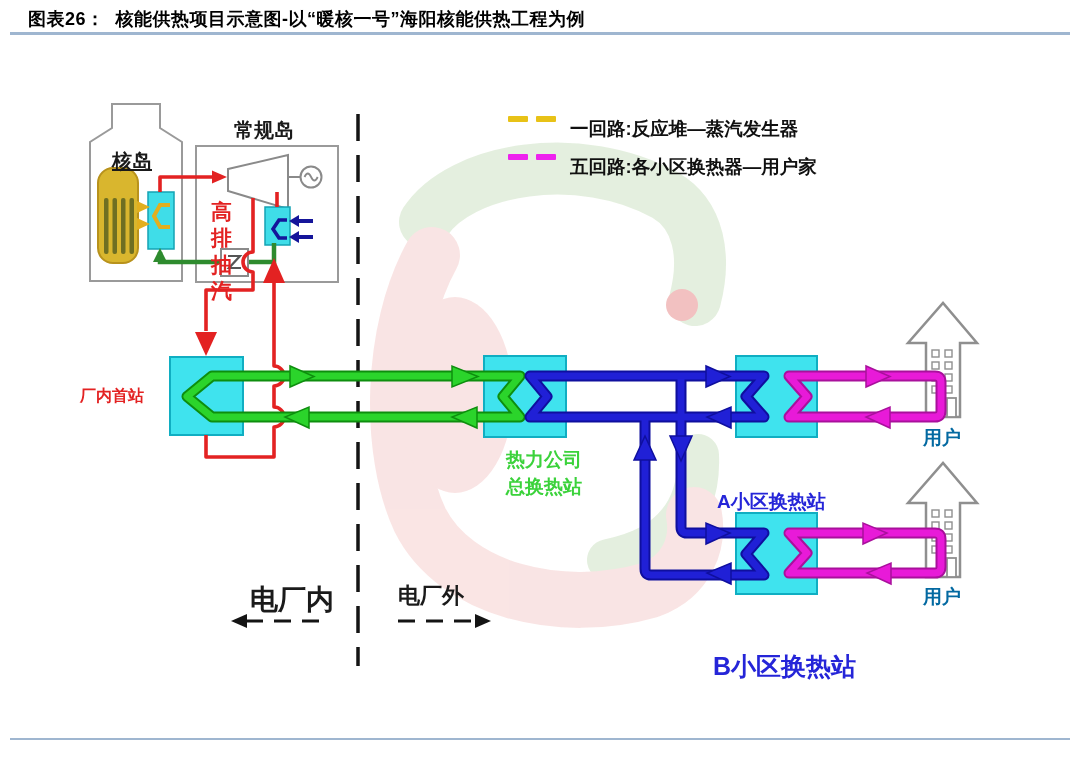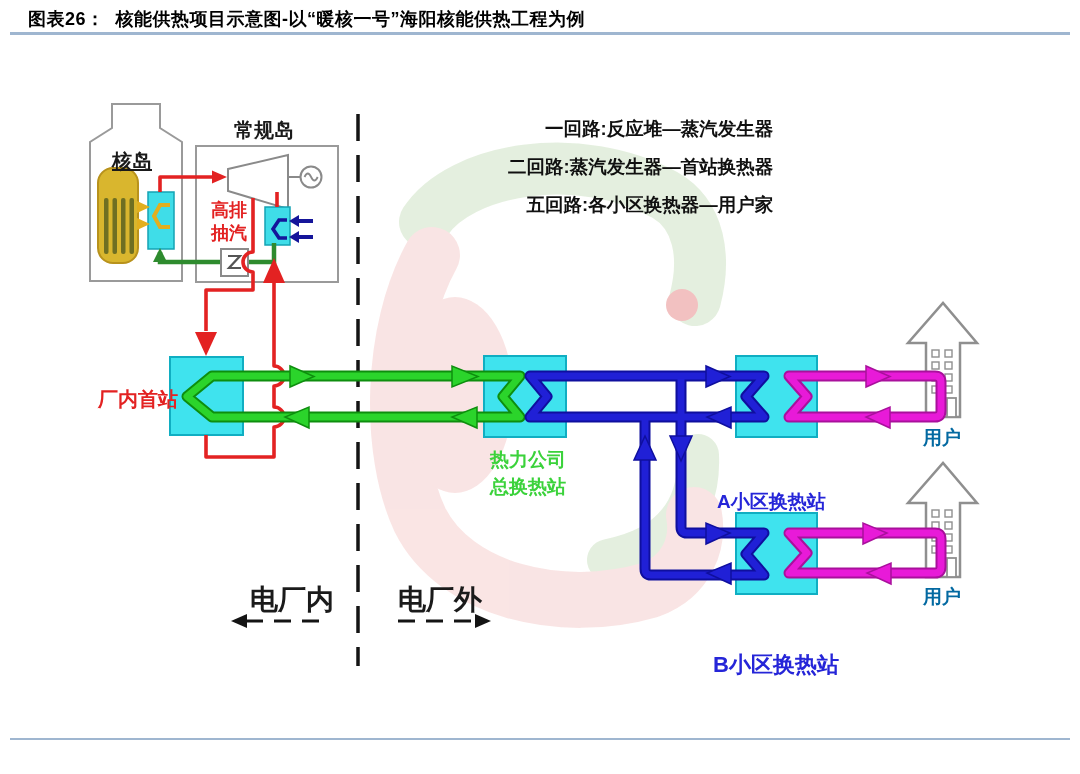--- a/index.html
+++ b/index.html
@@ -5,28 +5,28 @@
   html,body{margin:0;padding:0;background:#fff;}
   .page{position:relative;width:1080px;height:774px;background:#fff;overflow:hidden;
         font-family:"Liberation Sans","DejaVu Sans",sans-serif;}
   .abs{position:absolute;}
   .title{left:28px;top:7px;font-size:18px;font-weight:700;color:#000;white-space:pre;letter-spacing:.5px;}
   .title-rule{left:10px;top:32px;width:1060px;height:3px;background:#9FB6D0;}
   .bottom-rule{left:10px;top:738px;width:1060px;height:2px;background:#9FB6D0;}
   .source{left:18px;top:746px;font-size:15px;color:#6F6F6F;letter-spacing:3px;
           font-family:"Liberation Serif","DejaVu Serif",serif;}
   .legend{left:508px;top:116px;}
-  .legend-row{display:flex;align-items:flex-end;height:22px;margin-bottom:16px;flex-direction:column;}
+  .legend-row{display:flex;align-items:flex-start;height:22px;margin-bottom:16px;}
   .dash{width:20px;height:6px;border-radius:1px;margin-right:8px;}
   .dash.d2{margin-right:14px;}
   .legend-label{font-size:18.5px;font-weight:700;color:#101010;white-space:nowrap;}
   .lbl{position:absolute;font-weight:700;}
   .lbl-dark{color:#1a1a1a;}
   .lbl-red{color:#E32222;}
-  .lbl-green{color:#3BD23B;}
+  .lbl-green{color:#3BD23B;margin-left:16px;}
   .lbl-blue{color:#2525D8;margin-top:48px;}
   .lbl-magenta{color:#0369a1;}
   svg{position:absolute;left:0;top:0;}
 </style>
 </head>
 <body>
 
 <div class="page">
 
   <div class="abs title">图表26：  核能供热项目示意图-以“暖核一号”海阳核能供热工程为例</div>
@@ -178,37 +178,32 @@
     </g>
   </svg>
 
   <div class="abs legend">
     <div class="legend-row">
       <span class="dash" style="background-color: rgb(232, 194, 23);"></span>
       <span class="dash d2" style="background-color: rgb(232, 194, 23);"></span>
       <span class="legend-label">一回路:反应堆—蒸汽发生器</span>
     </div>
     <div class="legend-row">
-      <span class="dash" style="background-color: rgb(224, 34, 34);"></span>
-      <span class="dash d2" style="background-color: rgb(224, 34, 34);"></span>
-      <span class="legend-label">二回路:蒸汽发生器—首站换热器</span>
-    </div>
-    <div class="legend-row">
       <span class="dash" style="background-color: rgb(238, 34, 238);"></span>
       <span class="dash d2" style="background-color: rgb(238, 34, 238);"></span>
       <span class="legend-label">五回路:各小区换热器—用户家</span>
     </div>
   </div>
 
   <div class="lbl lbl-dark" style="left:112px;top:148px;font-size:20px;text-decoration:underline;">核岛</div>
   <div class="lbl lbl-dark" style="left:234px;top:117px;font-size:20px;">常规岛</div>
-  <div class="lbl lbl-red" style="left:211px;top:199px;width:38px;font-size:18px;line-height:1.25;">高排抽汽</div>
-  <div class="lbl lbl-red" style="left:98px;top:386px;font-size:20px;">厂内首站</div>
+  <div class="lbl lbl-red" style="left:211px;top:199px;width:38px;font-size:21px;line-height:1.25;">高排抽汽</div>
+  <div class="lbl lbl-red" style="left:80px;top:386px;font-size:16px;">厂内首站</div>
   <div class="lbl lbl-green" style="left:486px;top:447px;width:84px;font-size:19px;line-height:1.4;text-align:center;">热力公司总换热站</div>
   <div class="lbl lbl-blue" style="left:717px;top:441px;font-size:19px;">A小区换热站</div>
-  <div class="lbl lbl-blue" style="left:713px;top:602px;font-size:22px;">B小区换热站</div>
+  <div class="lbl lbl-blue" style="left:713px;top:602px;font-size:25px;">B小区换热站</div>
   <div class="lbl lbl-magenta" style="left:923px;top:425px;font-size:19px;">用户</div>
   <div class="lbl lbl-magenta" style="left:923px;top:584px;font-size:19px;">用户</div>
   <div class="lbl lbl-dark" style="left:250px;top:581px;font-size:28px;">电厂内</div>
-  <div class="lbl lbl-dark" style="left:398px;top:581px;font-size:28px;">电厂外</div>
+  <div class="lbl lbl-dark" style="left:398px;top:581px;font-size:22px;">电厂外</div>
 
   <div class="abs bottom-rule"></div>
 </div>
 
 </body></html>

